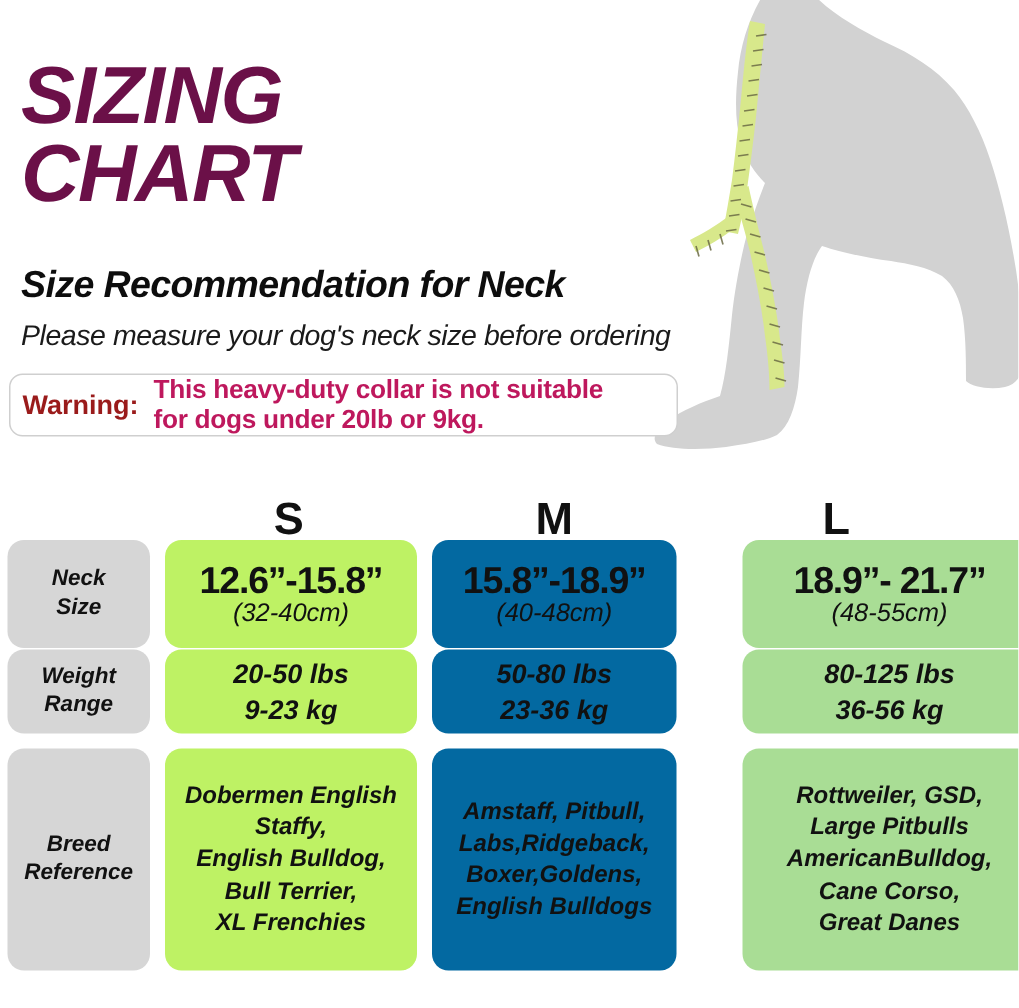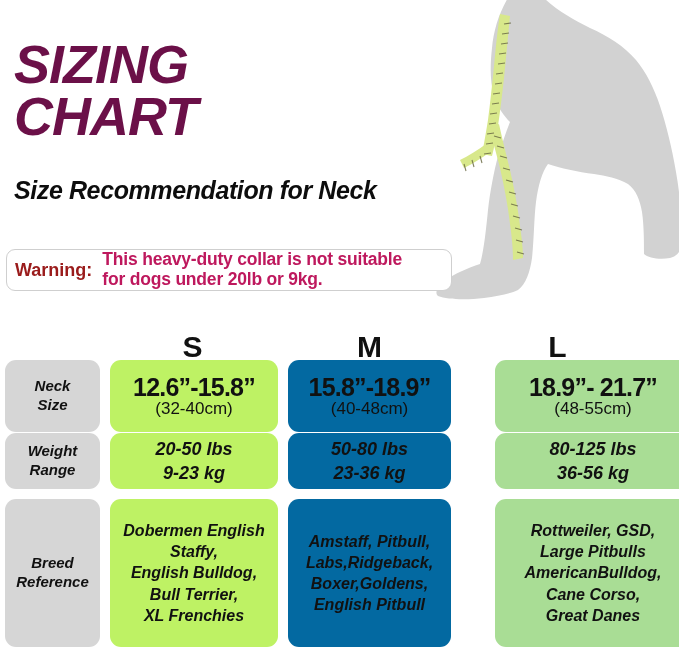--- a/index.html
+++ b/index.html
@@ -160,20 +160,21 @@
     color: #111111;
     letter-spacing: -0.8px;
     line-height: 1.05;
     white-space: nowrap;
   }
   .neck-sub {
     font-size: 17px;
     color: #111111;
     line-height: 1.05;
     white-space: nowrap;
+    font-style: italic;
   }
   .neck-stack {
     display: flex;
     flex-direction: column;
     align-items: center;
     justify-content: center;
   }
   .weight-text {
     font-size: 18px;
     font-weight: bold;
@@ -249,20 +250,21 @@
         <line x1="66" y1="168" x2="68" y2="175"></line>
       </g>
     </g>
   </svg>
 
   <div class="title-block">
     <div class="title-line">SIZING</div>
     <div class="title-line">CHART</div>
   </div>
   <div class="subtitle">Size Recommendation for Neck</div>
+  <div class="instruction">Please measure your dog's neck size before ordering</div>
 
   <div class="warning-box">
     <div class="warning-label">Warning:</div>
     <div class="warning-text">
       <div>This heavy-duty collar is not suitable</div>
       <div>for dogs under 20lb or 9kg.</div>
     </div>
   </div>
 
   <div class="table">
@@ -341,21 +343,21 @@
             <div>English Bulldog,</div>
             <div>Bull Terrier,</div>
             <div>XL Frenchies</div>
           </div>
       </div>
       <div class="cell m">
         <div class="breed-text">
             <div>Amstaff, Pitbull,</div>
             <div>Labs,Ridgeback,</div>
             <div>Boxer,Goldens,</div>
-            <div>English Pitbull</div>
+            <div>English Bulldogs</div>
           </div>
       </div>
       <div class="cell l">
         <div class="breed-text">
             <div>Rottweiler, GSD,</div>
             <div>Large Pitbulls</div>
             <div>AmericanBulldog,</div>
             <div>Cane Corso,</div>
             <div>Great Danes</div>
           </div>

